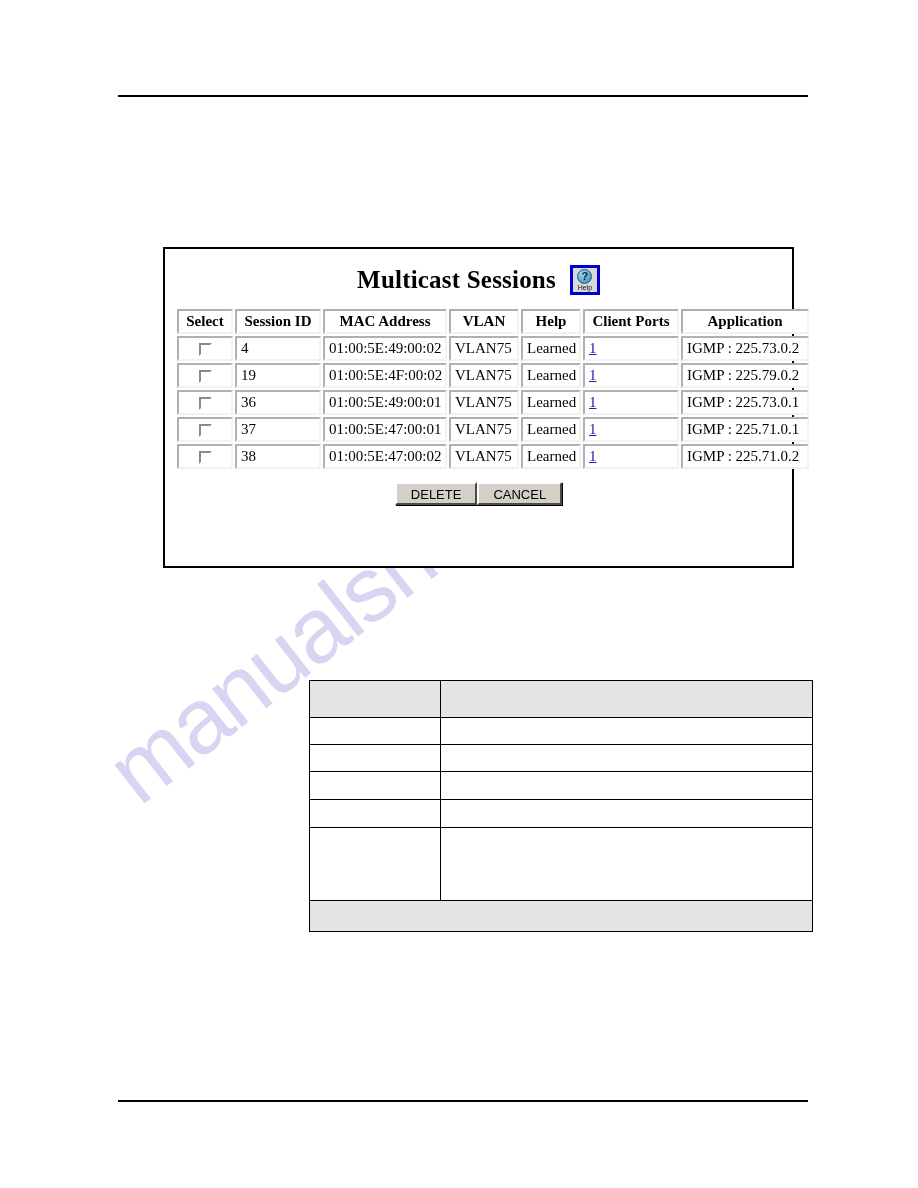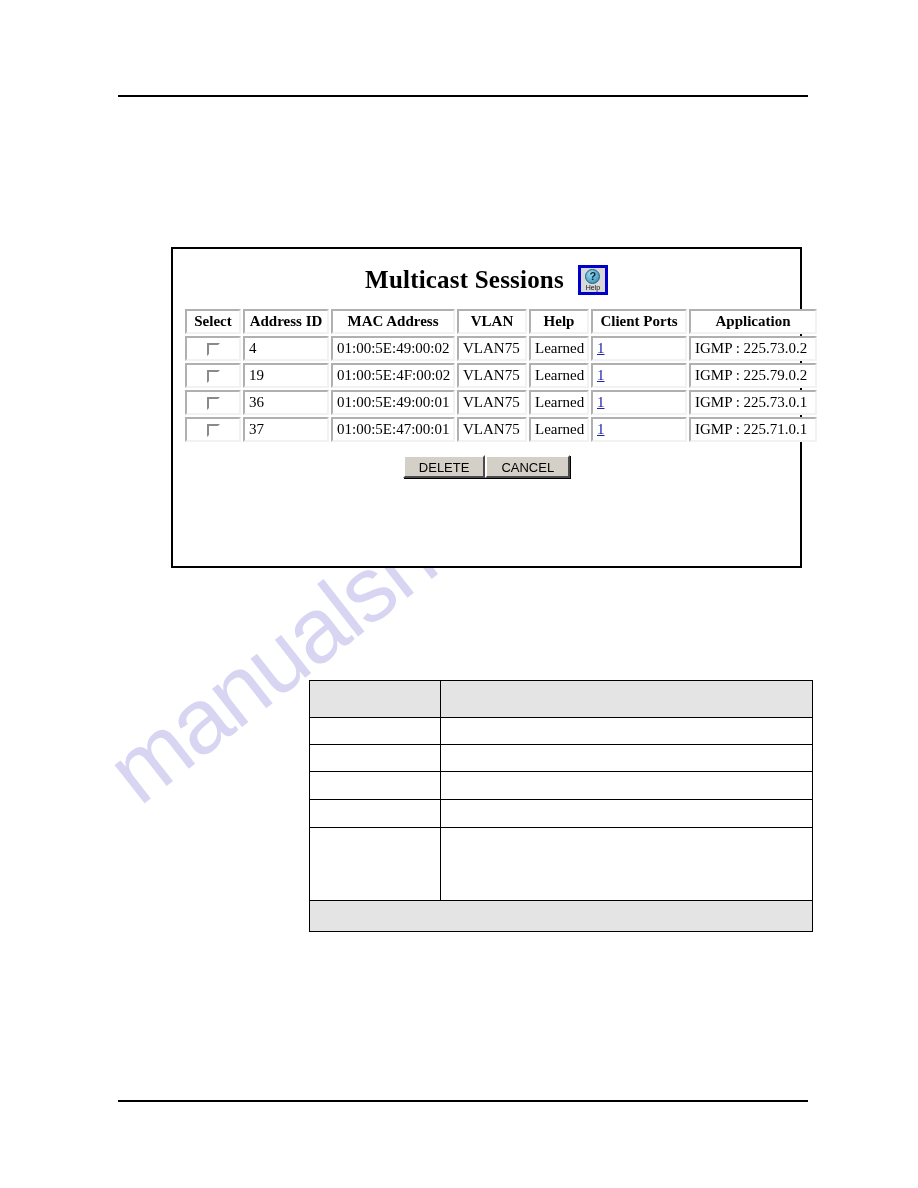--- a/index.html
+++ b/index.html
@@ -50,21 +50,21 @@
     width: 690px;
     height: 0;
     border-top: 2px solid #000000;
   }
   .page-rule.top { top: 95px; }
   .page-rule.bottom { top: 1100px; }
 
   
   .app-panel {
     position: absolute;
-    left: 171px;
+    left: 163px;
     top: 247px;
     width: 631px;
     height: 321px;
     background: #ffffff;
     border: 2px solid #000000;
     box-sizing: border-box;
     z-index: 10;
   }
 
   .panel-title-row {
@@ -265,21 +265,21 @@
         <col class="col-sid">
         <col class="col-mac">
         <col class="col-vlan">
         <col class="col-type">
         <col class="col-ports">
         <col class="col-app">
       </colgroup>
       <thead>
         <tr>
           <th>Select</th>
-          <th>Address ID</th>
+          <th>Session ID</th>
           <th>MAC Address</th>
           <th>VLAN</th>
           <th>Help</th>
           <th>Client Ports</th>
           <th>Application</th>
         </tr>
       </thead>
       <tbody>
         <tr>
           <td class="c-select"><span class="chk"></span></td>
@@ -309,20 +309,29 @@
           <td>IGMP : 225.73.0.1</td>
         </tr>
         <tr>
           <td class="c-select"><span class="chk"></span></td>
           <td>37</td>
           <td>01:00:5E:47:00:01</td>
           <td>VLAN75</td>
           <td>Learned</td>
           <td><a class="port-link" href="#">1</a></td>
           <td>IGMP : 225.71.0.1</td>
+        </tr>
+        <tr>
+          <td class="c-select"><span class="chk"></span></td>
+          <td>38</td>
+          <td>01:00:5E:47:00:02</td>
+          <td>VLAN75</td>
+          <td>Learned</td>
+          <td><a class="port-link" href="#">1</a></td>
+          <td>IGMP : 225.71.0.2</td>
         </tr>
       </tbody>
     </table>
   </div>
 
   <div class="btn-row">
     <button class="win-btn">DELETE</button>
     <button class="win-btn">CANCEL</button>
   </div>
 </div>

